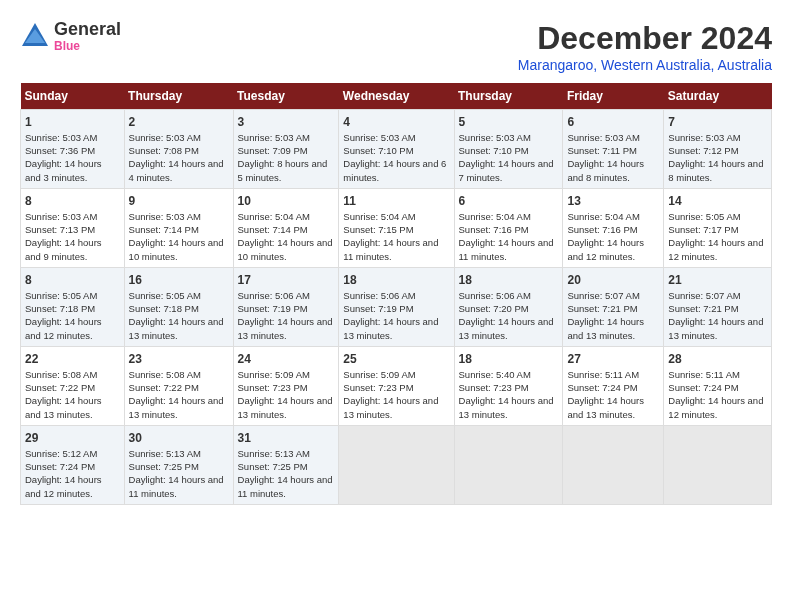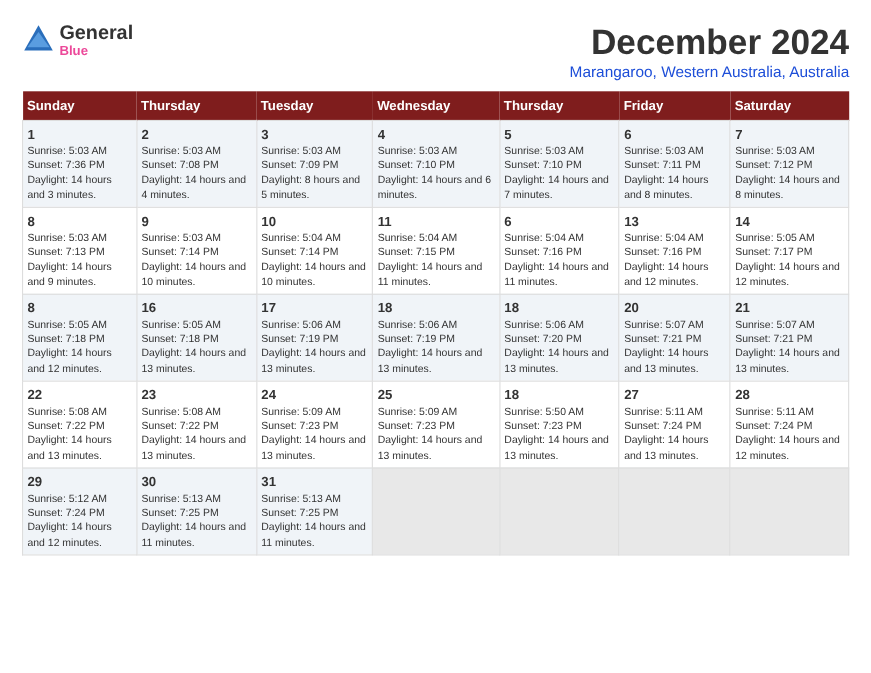--- a/index.html
+++ b/index.html
@@ -147,21 +147,21 @@
         <td><span class="day-num">18</span><span>Sunrise: 5:06 AM</span><br><span>Sunset: 7:19 PM</span><br><span>Daylight: 14 hours and 13 minutes.</span></td>
         <td><span class="day-num">18</span><span>Sunrise: 5:06 AM</span><br><span>Sunset: 7:20 PM</span><br><span>Daylight: 14 hours and 13 minutes.</span></td>
         <td><span class="day-num">20</span><span>Sunrise: 5:07 AM</span><br><span>Sunset: 7:21 PM</span><br><span>Daylight: 14 hours and 13 minutes.</span></td>
         <td><span class="day-num">21</span><span>Sunrise: 5:07 AM</span><br><span>Sunset: 7:21 PM</span><br><span>Daylight: 14 hours and 13 minutes.</span></td>
       </tr>
       <tr>
         <td><span class="day-num">22</span><span>Sunrise: 5:08 AM</span><br><span>Sunset: 7:22 PM</span><br><span>Daylight: 14 hours and 13 minutes.</span></td>
         <td><span class="day-num">23</span><span>Sunrise: 5:08 AM</span><br><span>Sunset: 7:22 PM</span><br><span>Daylight: 14 hours and 13 minutes.</span></td>
         <td><span class="day-num">24</span><span>Sunrise: 5:09 AM</span><br><span>Sunset: 7:23 PM</span><br><span>Daylight: 14 hours and 13 minutes.</span></td>
         <td><span class="day-num">25</span><span>Sunrise: 5:09 AM</span><br><span>Sunset: 7:23 PM</span><br><span>Daylight: 14 hours and 13 minutes.</span></td>
-        <td><span class="day-num">18</span><span>Sunrise: 5:50 AM</span><br><span>Sunset: 7:23 PM</span><br><span>Daylight: 14 hours and 13 minutes.</span></td>
+        <td><span class="day-num">18</span><span>Sunrise: 5:40 AM</span><br><span>Sunset: 7:23 PM</span><br><span>Daylight: 14 hours and 13 minutes.</span></td>
         <td><span class="day-num">27</span><span>Sunrise: 5:11 AM</span><br><span>Sunset: 7:24 PM</span><br><span>Daylight: 14 hours and 13 minutes.</span></td>
         <td><span class="day-num">28</span><span>Sunrise: 5:11 AM</span><br><span>Sunset: 7:24 PM</span><br><span>Daylight: 14 hours and 12 minutes.</span></td>
       </tr>
       <tr>
         <td><span class="day-num">29</span><span>Sunrise: 5:12 AM</span><br><span>Sunset: 7:24 PM</span><br><span>Daylight: 14 hours and 12 minutes.</span></td>
         <td><span class="day-num">30</span><span>Sunrise: 5:13 AM</span><br><span>Sunset: 7:25 PM</span><br><span>Daylight: 14 hours and 11 minutes.</span></td>
         <td><span class="day-num">31</span><span>Sunrise: 5:13 AM</span><br><span>Sunset: 7:25 PM</span><br><span>Daylight: 14 hours and 11 minutes.</span></td>
         <td style="background-color: rgb(232, 232, 232);"></td>
         <td style="background-color: rgb(232, 232, 232);"></td>
         <td style="background-color: rgb(232, 232, 232);"></td>

